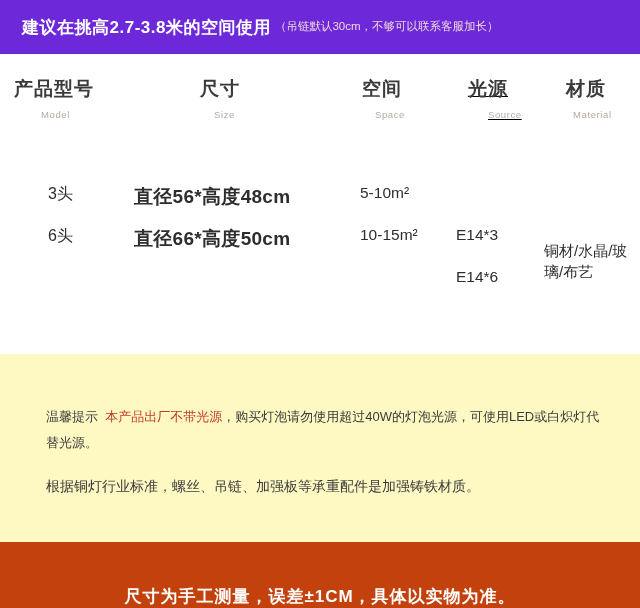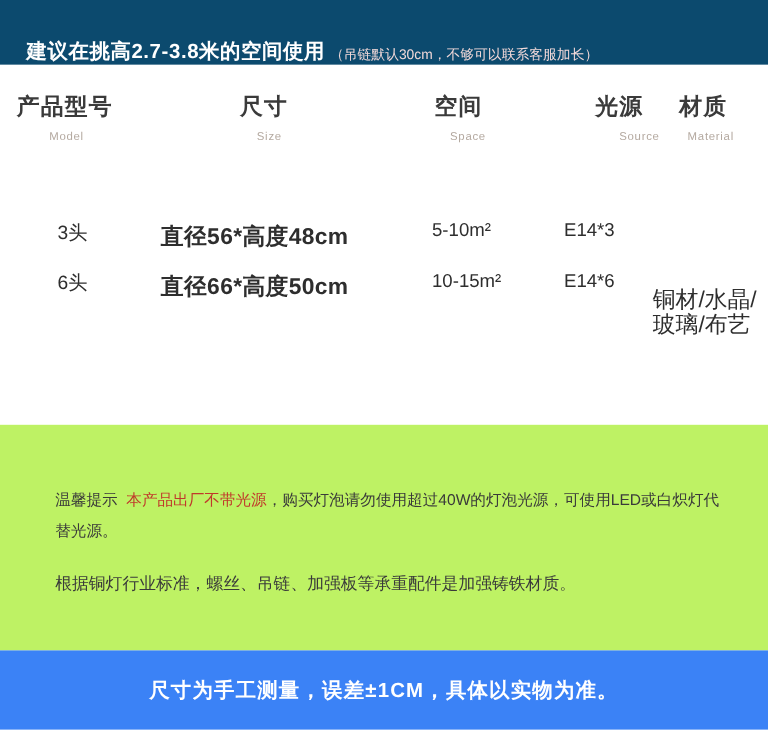--- a/index.html
+++ b/index.html
@@ -20,23 +20,23 @@
     background: #ffffff;
   }
 
   
   .top-banner {
     position: absolute;
     left: 0;
     top: 0;
     width: 640px;
     height: 54px;
-    background: #0c4a6e;
+    background: #6d28d9;
     display: flex;
-    align-items: flex-end;
+    align-items: center;
     padding-left: 22px;
     box-sizing: border-box;
   }
   .top-banner-main {
     color: #ffffff;
     font-size: 17px;
     font-weight: bold;
     letter-spacing: 0.5px;
   }
   .top-banner-note {
@@ -76,21 +76,21 @@
   .head-cell .h-sub {
     display: block;
     color: #b4a9a0;
     font-size: 9.5px;
     margin-top: 7px;
     letter-spacing: 0.6px;
   }
   .h-c0 { left: 14px;  }
   .h-c1 { left: 200px; }
   .h-c2 { left: 362px; }
-  .h-c3 { left: 496px; }
+  .h-c3 { left: 468px; text-decoration: underline; }
   .h-c4 { left: 566px; }
   .h-c0 .h-sub { margin-left: 27px; }
   .h-c1 .h-sub { margin-left: 14px; }
   .h-c2 .h-sub { margin-left: 13px; }
   .h-c3 .h-sub { margin-left: 20px; }
   .h-c4 .h-sub { margin-left: 7px; }
 
   .rows {
     position: absolute;
     left: 0;
@@ -115,42 +115,43 @@
     left: 134px;
     font-size: 19px;
     font-weight: bold;
     letter-spacing: 0.3px;
   }
   .c-space {
     left: 360px;
     font-size: 15.5px;
   }
   .c-source {
-    left: 470px;
+    left: 456px;
     font-size: 15.5px;
+    margin-top: 42px;
   }
   .material-cell {
     position: absolute;
     left: 544px;
     top: 56px;
     width: 92px;
-    font-size: 19px;
+    font-size: 15px;
     line-height: 21px;
     color: #2e2e2e;
     text-align: left;
   }
 
   
   .tips-block {
     position: absolute;
     left: 0;
     top: 354px;
     width: 640px;
     height: 188px;
-    background: #bef264;
+    background: #fef9c3;
     text-decoration: underline;
   }
   .tip-line-1 {
     position: absolute;
     left: 46px;
     top: 50px;
     width: 560px;
     font-size: 13px;
     line-height: 26px;
     color: #3a3a3a;
@@ -171,23 +172,23 @@
     color: #3a3a3a;
   }
 
   
   .bottom-banner {
     position: absolute;
     left: 0;
     top: 542px;
     width: 640px;
     height: 66px;
-    background: #3b82f6;
+    background: #c2410c;
     display: flex;
-    align-items: center;
+    align-items: flex-end;
     justify-content: center;
   }
   .bottom-banner-text {
     color: #ffffff;
     font-size: 17px;
     font-weight: bold;
     letter-spacing: 1px;
   }
 </style>
 </head>

